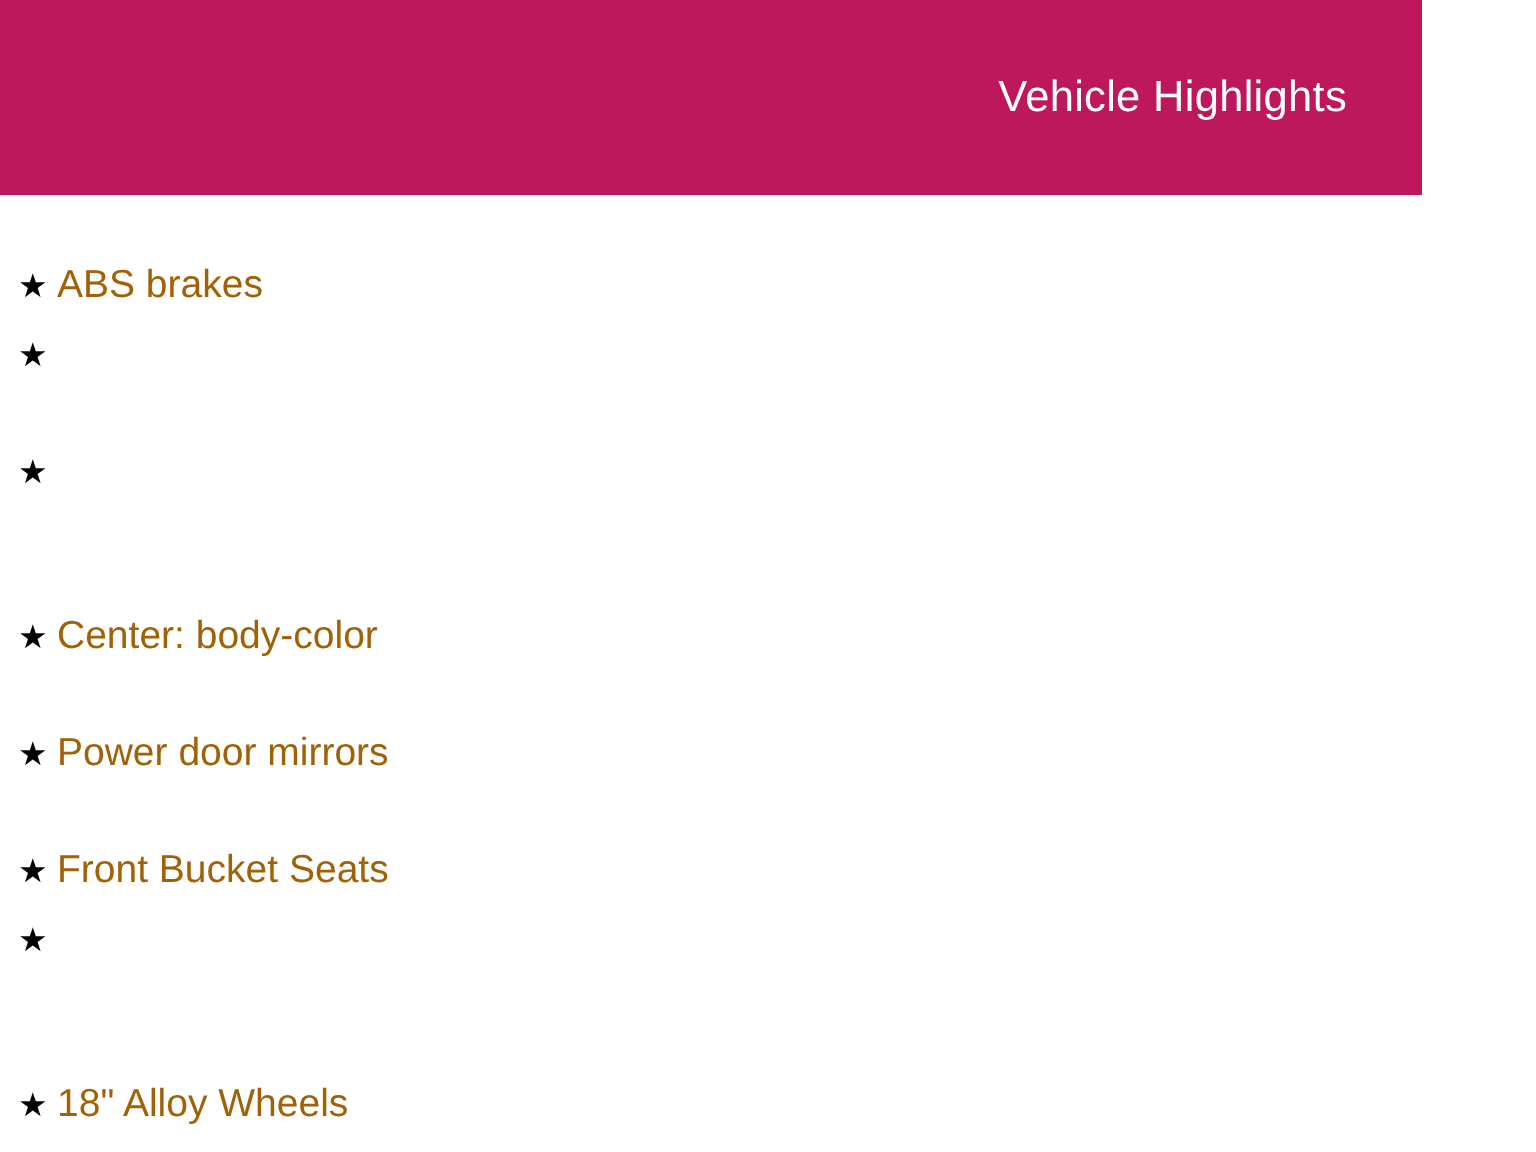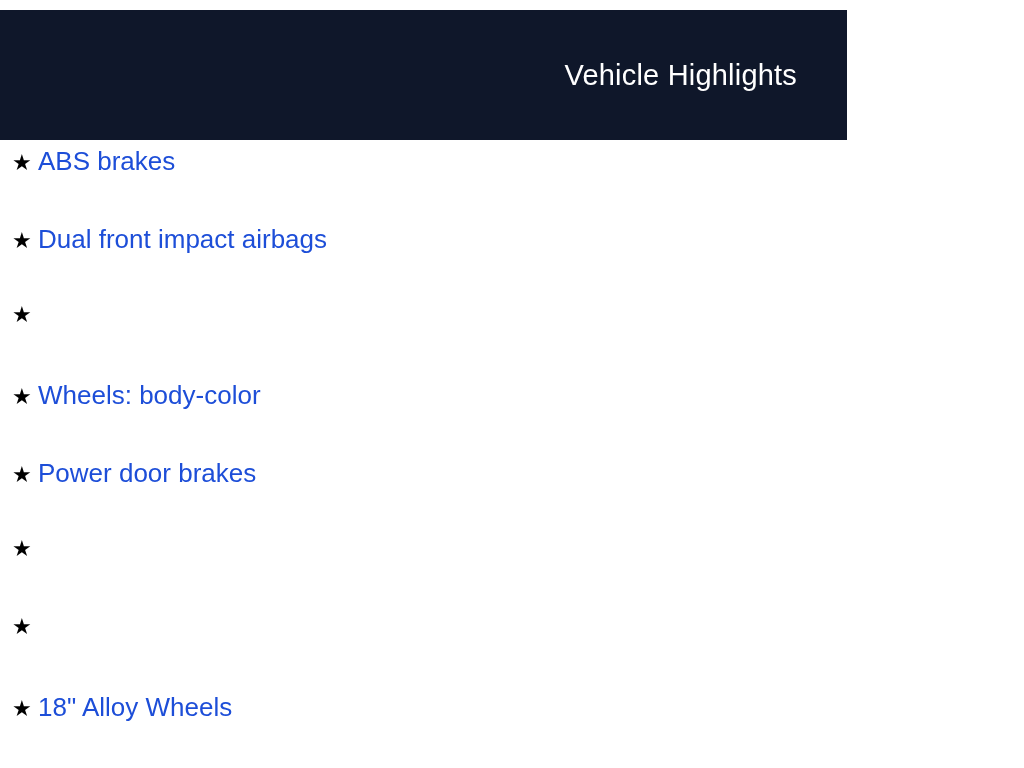--- a/index.html
+++ b/index.html
@@ -14,25 +14,25 @@
     overflow: hidden;
   }
   .page {
     position: relative;
     width: 1024px;
     height: 768px;
     background: #ffffff;
   }
   .header-bar {
     position: absolute;
-    top: 10px;
+    top: 0;
     left: 0;
-    width: 847px;
+    width: 948px;
     height: 130px;
-    background: #0f172a;
+    background: #be185d;
     box-sizing: border-box;
   }
   .header-title {
     position: absolute;
     right: 50px;
     top: 49px;
     color: #ffffff;
     font-size: 29px;
     font-weight: 400;
     letter-spacing: 0.2px;
@@ -58,56 +58,57 @@
     display: inline-block;
     width: 26px;
     flex: 0 0 26px;
     font-size: 22px;
     line-height: 1;
     color: #000000;
     text-align: left;
   }
   .highlight-label {
     font-size: 26px;
-    color: #1d4ed8;
+    color: #a16207;
     line-height: 1;
     white-space: nowrap;
+    margin-top: 28px;
   }
 </style>
 </head>
 <body>
 
 <div class="page">
 
   <div class="header-bar">
     <div class="header-title">Vehicle Highlights</div>
   </div>
 
   <ul class="highlights-list">
     <li class="highlight-item">
       <span class="star-icon">★</span>
       <span class="highlight-label">ABS brakes</span>
     </li>
     <li class="highlight-item">
       <span class="star-icon">★</span>
-      <span class="highlight-label">Dual front impact airbags</span>
     </li>
     <li class="highlight-item">
       <span class="star-icon">★</span>
     </li>
     <li class="highlight-item">
       <span class="star-icon">★</span>
-      <span class="highlight-label">Wheels: body-color</span>
+      <span class="highlight-label">Center: body-color</span>
     </li>
     <li class="highlight-item">
       <span class="star-icon">★</span>
-      <span class="highlight-label">Power door brakes</span>
+      <span class="highlight-label">Power door mirrors</span>
     </li>
     <li class="highlight-item">
       <span class="star-icon">★</span>
+      <span class="highlight-label">Front Bucket Seats</span>
     </li>
     <li class="highlight-item">
       <span class="star-icon">★</span>
     </li>
     <li class="highlight-item">
       <span class="star-icon">★</span>
       <span class="highlight-label">18" Alloy Wheels</span>
     </li>
   </ul>
 

